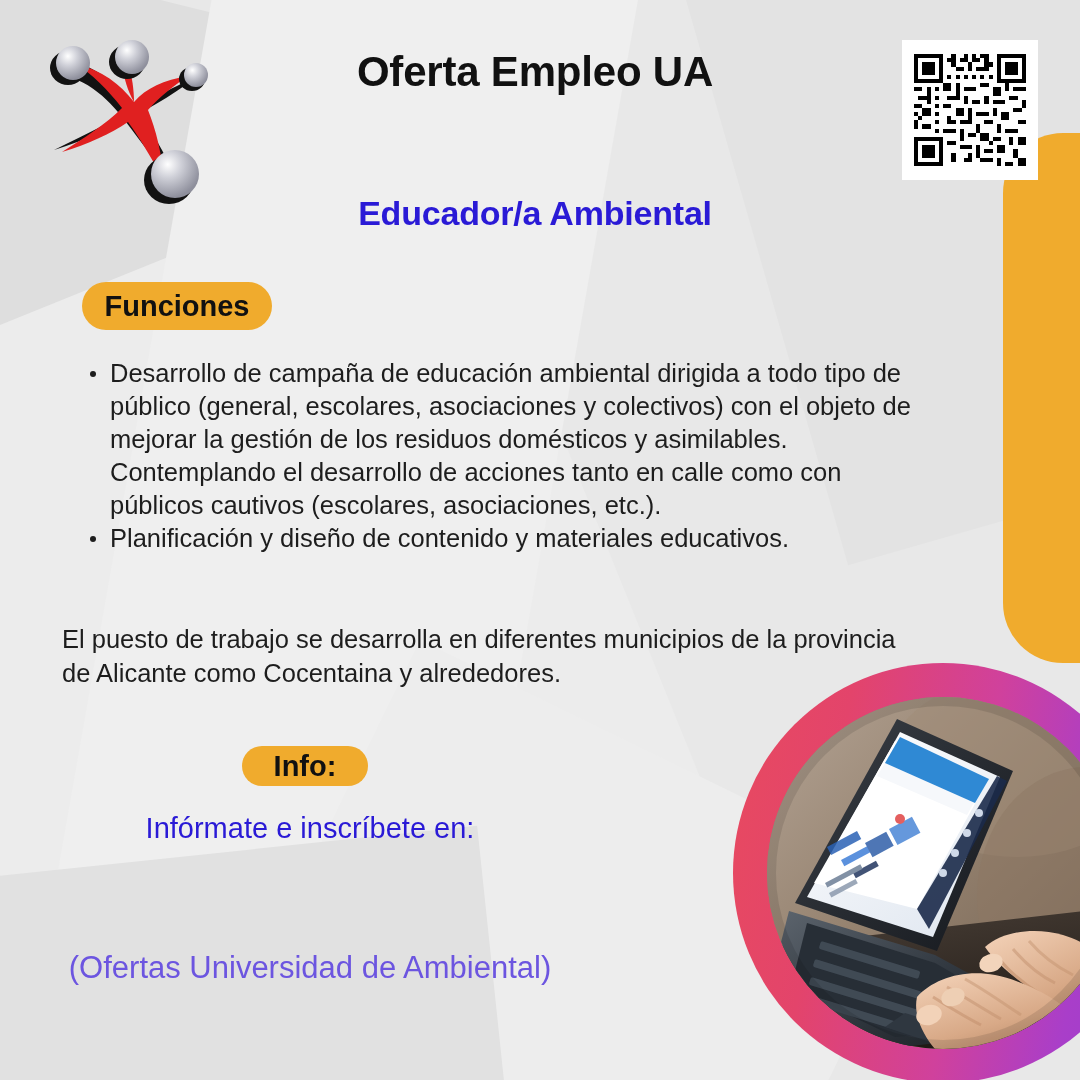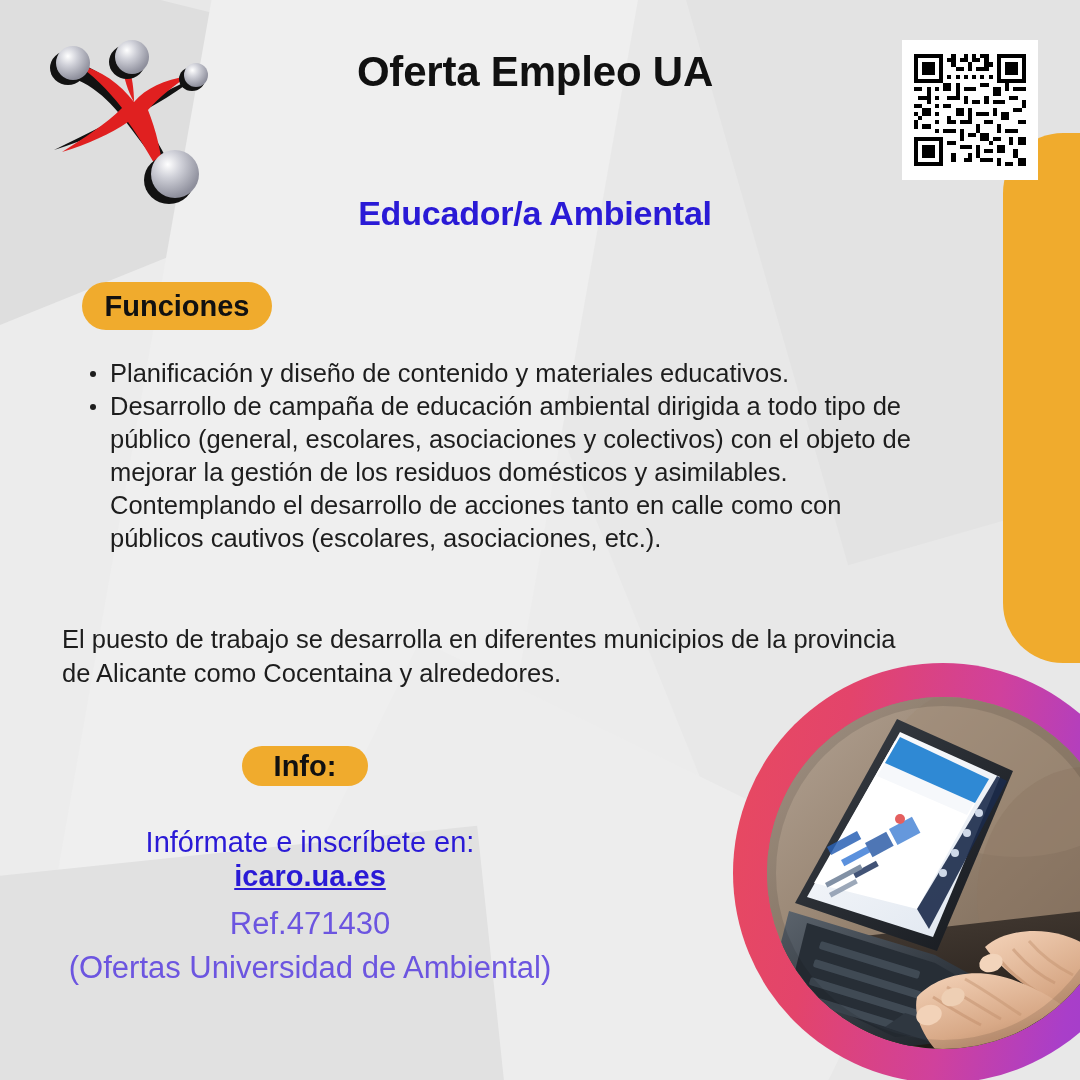--- a/index.html
+++ b/index.html
@@ -203,21 +203,20 @@
   .info-line {
     position: absolute;
     text-align: center;
     width: 580px;
     left: 20px;
   }
   .info-lead {
     top: 812px;
     font-size: 29px;
     color: #2a1ad6;
-    margin-top: 14px;
   }
   .info-link {
     top: 860px;
     font-size: 29px;
     font-weight: bold;
     color: #2a1ad6;
     text-decoration: underline;
   }
   .info-ref {
     top: 906px;
@@ -438,31 +437,29 @@
           <rect x="14" y="25" width="1" height="1"></rect>
         <rect x="22" y="12" width="1" height="1"></rect>
           <rect x="10" y="17" width="1" height="1"></rect>
       </g>
     </svg>
   </div>
 
   <div class="pill pill-funciones">Funciones</div>
 
   <ul class="bullets">
+    <li>Desarrollo de campaña de educación ambiental dirigida a todo tipo de público (general, escolares, asociaciones y colectivos) con el objeto de mejorar la gestión de los residuos domésticos y asimilables. Contemplando el desarrollo de acciones tanto en calle como con públicos cautivos (escolares, asociaciones, etc.).</li>
     <li>Planificación y diseño de contenido y materiales educativos.</li>
-    <li>Desarrollo de campaña de educación ambiental dirigida a todo tipo de público (general, escolares, asociaciones y colectivos) con el objeto de mejorar la gestión de los residuos domésticos y asimilables. Contemplando el desarrollo de acciones tanto en calle como con públicos cautivos (escolares, asociaciones, etc.).</li>
   </ul>
 
   <div class="paragraph">El puesto de trabajo se desarrolla en diferentes municipios de la provincia de Alicante como Cocentaina y alrededores.</div>
 
   <div class="pill pill-info">Info:</div>
 
   <div class="info-line info-lead">Infórmate e inscríbete en:</div>
-  <div class="info-line info-link">icaro.ua.es</div>
-  <div class="info-line info-ref">Ref.471430</div>
   <div class="info-line info-org">(Ofertas Universidad de Ambiental)</div>
 
 
   <div class="photo-ring">
     <div class="photo-inner">
       <svg viewBox="0 0 352 352" width="352" height="352" aria-hidden="true">
         <defs>
           <linearGradient id="bgWall" x1="0" y1="0" x2="1" y2="1">
             <stop offset="0%" stop-color="#b3a394"></stop>
             <stop offset="45%" stop-color="#95826f"></stop>

